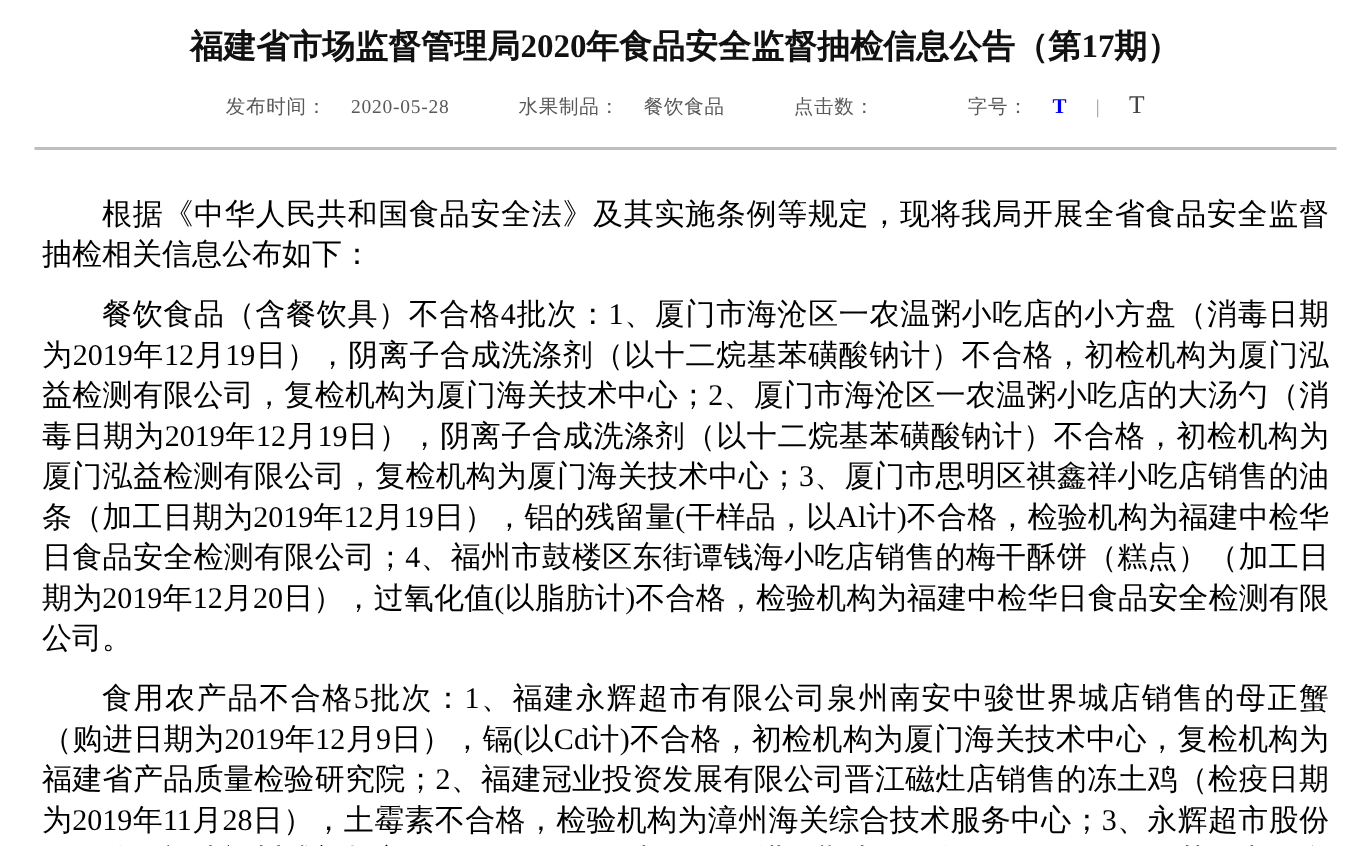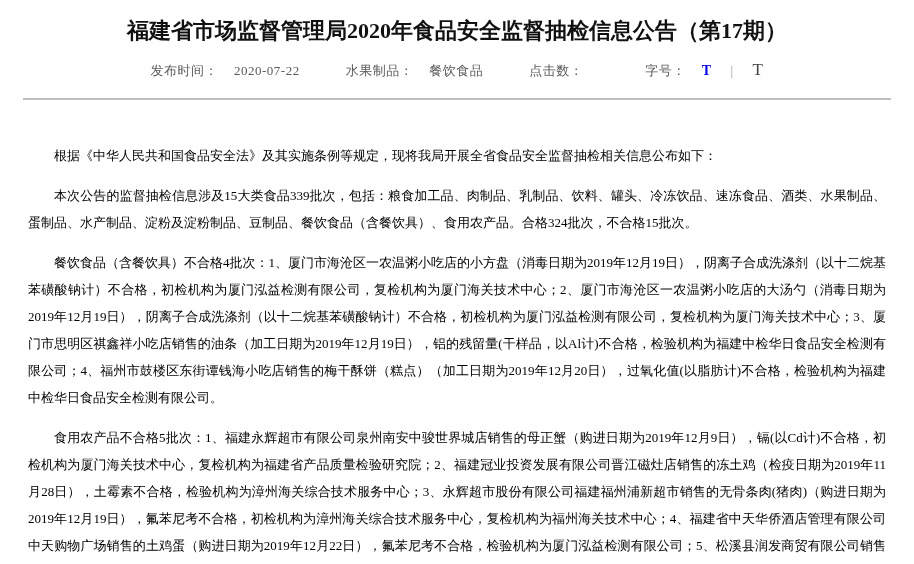--- a/index.html
+++ b/index.html
@@ -59,56 +59,55 @@
   }
   .divider {
     border: none;
     border-top: 2px solid #bfbfbf;
     margin: 18px 23px 0 23px;
   }
   .article-body {
     padding: 30px 28px 0 28px;
   }
   .article-body p {
-    margin: 12px 0 13px 0;
-    font-size: 13px;
+    margin: 0 0 13px 0;
+    font-size: 20px;
     line-height: 27px;
     text-align: justify;
     text-indent: 2em;
     color: #000000;
     font-family: "Liberation Serif", "DejaVu Serif", serif;
   }
 </style>
 </head>
 <body>
 
 <div class="page">
 
   <div class="article-header">
     <h1 class="article-title">福建省市场监督管理局2020年食品安全监督抽检信息公告（第17期）</h1>
 
     <div class="meta-line">
       <span class="seg">发布时间：</span>
-      <span class="seg">2020-07-22</span>
+      <span class="seg">2020-05-28</span>
       <span class="gap"></span>
       <span class="seg">水果制品：</span>
       <span class="seg">餐饮食品</span>
       <span class="gap"></span>
       <span class="seg">点击数：</span>
       <span class="seg"></span>
       <span class="gap"></span>
       <span class="seg">字号：</span>
       <span class="font-btn-large">T</span>
       <span class="font-sep">|</span>
       <span class="font-btn-small">T</span>
     </div>
 
     <hr class="divider">
   </div>
 
   <div class="article-body">
     <p>根据《中华人民共和国食品安全法》及其实施条例等规定，现将我局开展全省食品安全监督抽检相关信息公布如下：</p>
-    <p>本次公告的监督抽检信息涉及15大类食品339批次，包括：粮食加工品、肉制品、乳制品、饮料、罐头、冷冻饮品、速冻食品、酒类、水果制品、蛋制品、水产制品、淀粉及淀粉制品、豆制品、餐饮食品（含餐饮具）、食用农产品。合格324批次，不合格15批次。</p>
     <p>餐饮食品（含餐饮具）不合格4批次：1、厦门市海沧区一农温粥小吃店的小方盘（消毒日期为2019年12月19日），阴离子合成洗涤剂（以十二烷基苯磺酸钠计）不合格，初检机构为厦门泓益检测有限公司，复检机构为厦门海关技术中心；2、厦门市海沧区一农温粥小吃店的大汤勺（消毒日期为2019年12月19日），阴离子合成洗涤剂（以十二烷基苯磺酸钠计）不合格，初检机构为厦门泓益检测有限公司，复检机构为厦门海关技术中心；3、厦门市思明区祺鑫祥小吃店销售的油条（加工日期为2019年12月19日），铝的残留量(干样品，以Al计)不合格，检验机构为福建中检华日食品安全检测有限公司；4、福州市鼓楼区东街谭钱海小吃店销售的梅干酥饼（糕点）（加工日期为2019年12月20日），过氧化值(以脂肪计)不合格，检验机构为福建中检华日食品安全检测有限公司。</p>
     <p>食用农产品不合格5批次：1、福建永辉超市有限公司泉州南安中骏世界城店销售的母正蟹（购进日期为2019年12月9日），镉(以Cd计)不合格，初检机构为厦门海关技术中心，复检机构为福建省产品质量检验研究院；2、福建冠业投资发展有限公司晋江磁灶店销售的冻土鸡（检疫日期为2019年11月28日），土霉素不合格，检验机构为漳州海关综合技术服务中心；3、永辉超市股份有限公司福建福州浦新超市销售的无骨条肉(猪肉)（购进日期为2019年12月19日），氟苯尼考不合格，初检机构为漳州海关综合技术服务中心，复检机构为福州海关技术中心；4、福建省中天华侨酒店管理有限公司中天购物广场销售的土鸡蛋（购进日期为2019年12月22日），氟苯尼考不合格，检验机构为厦门泓益检测有限公司；5、松溪县润发商贸有限公司销售的活明虾（购进日期为2019年12月23日），土霉素不合格，检验机构为福建赛福食品检测研究所有限公司。</p>
   </div>
 
 </div>
 
 </body></html>

